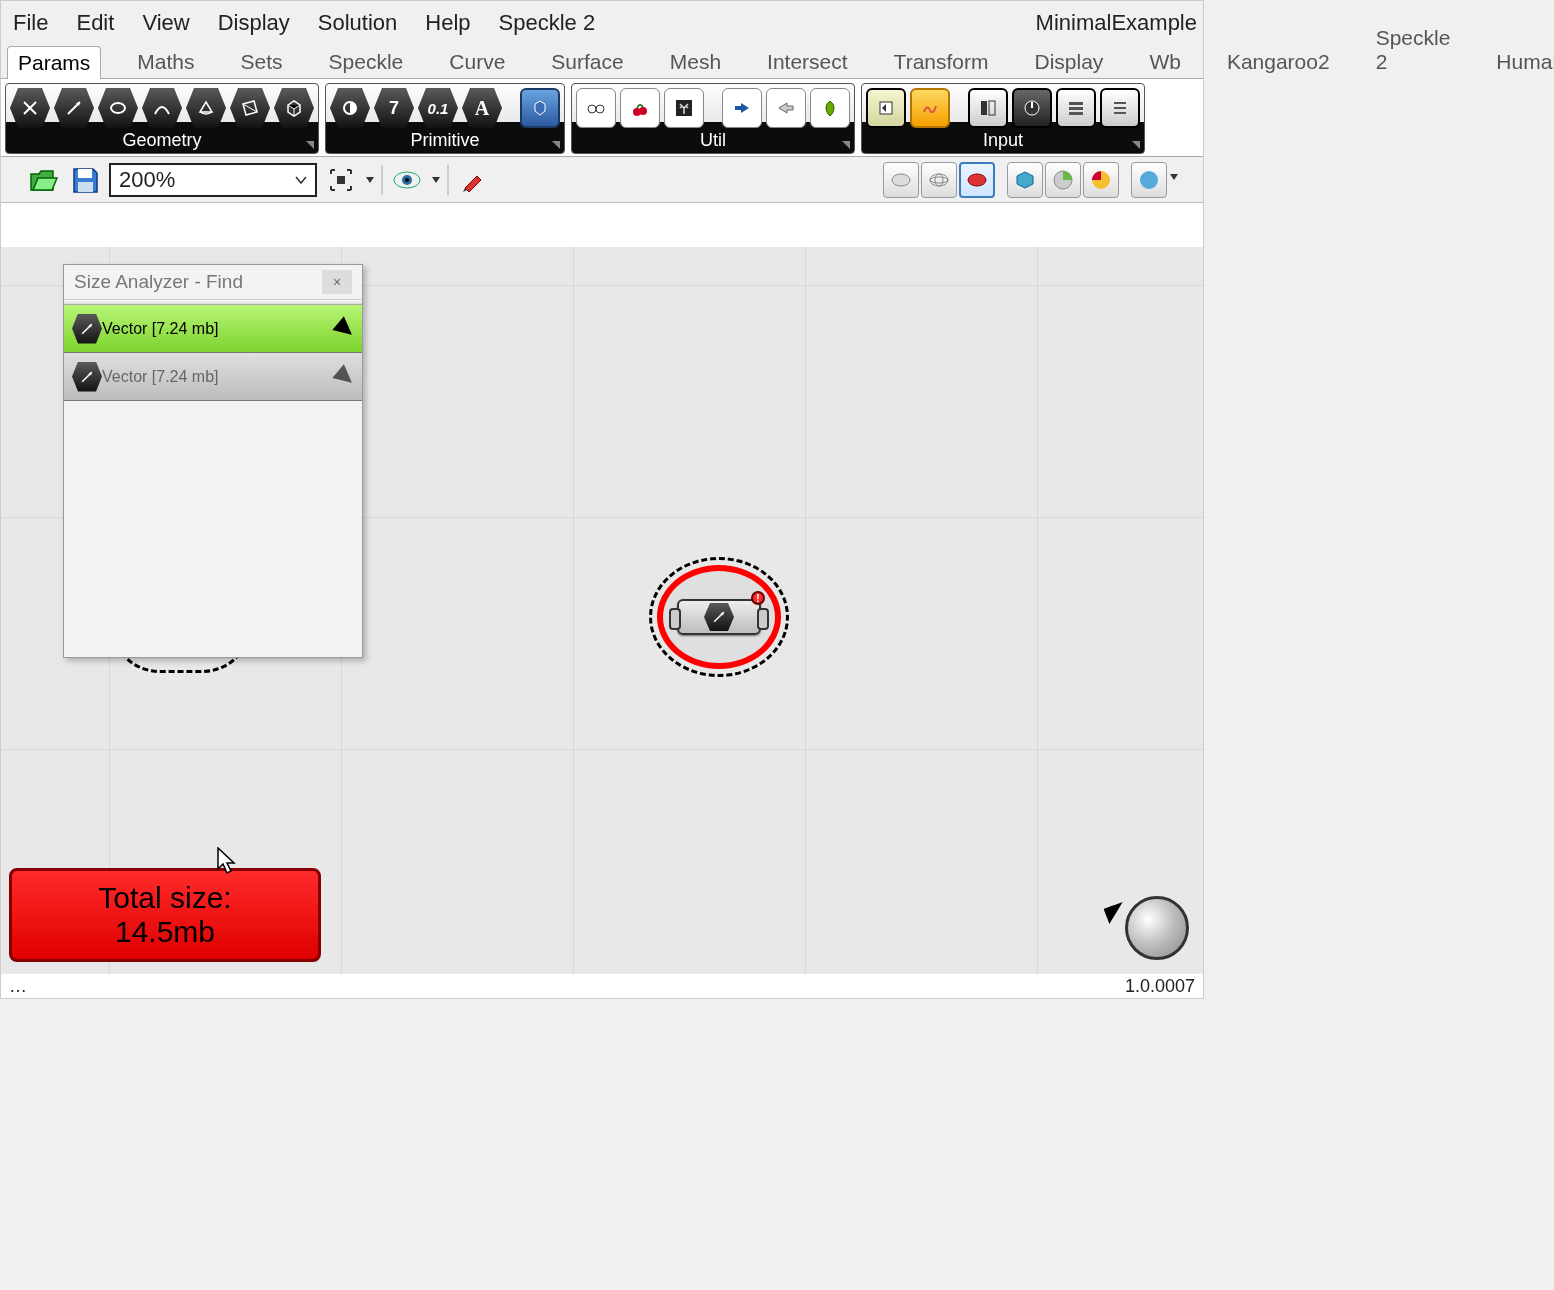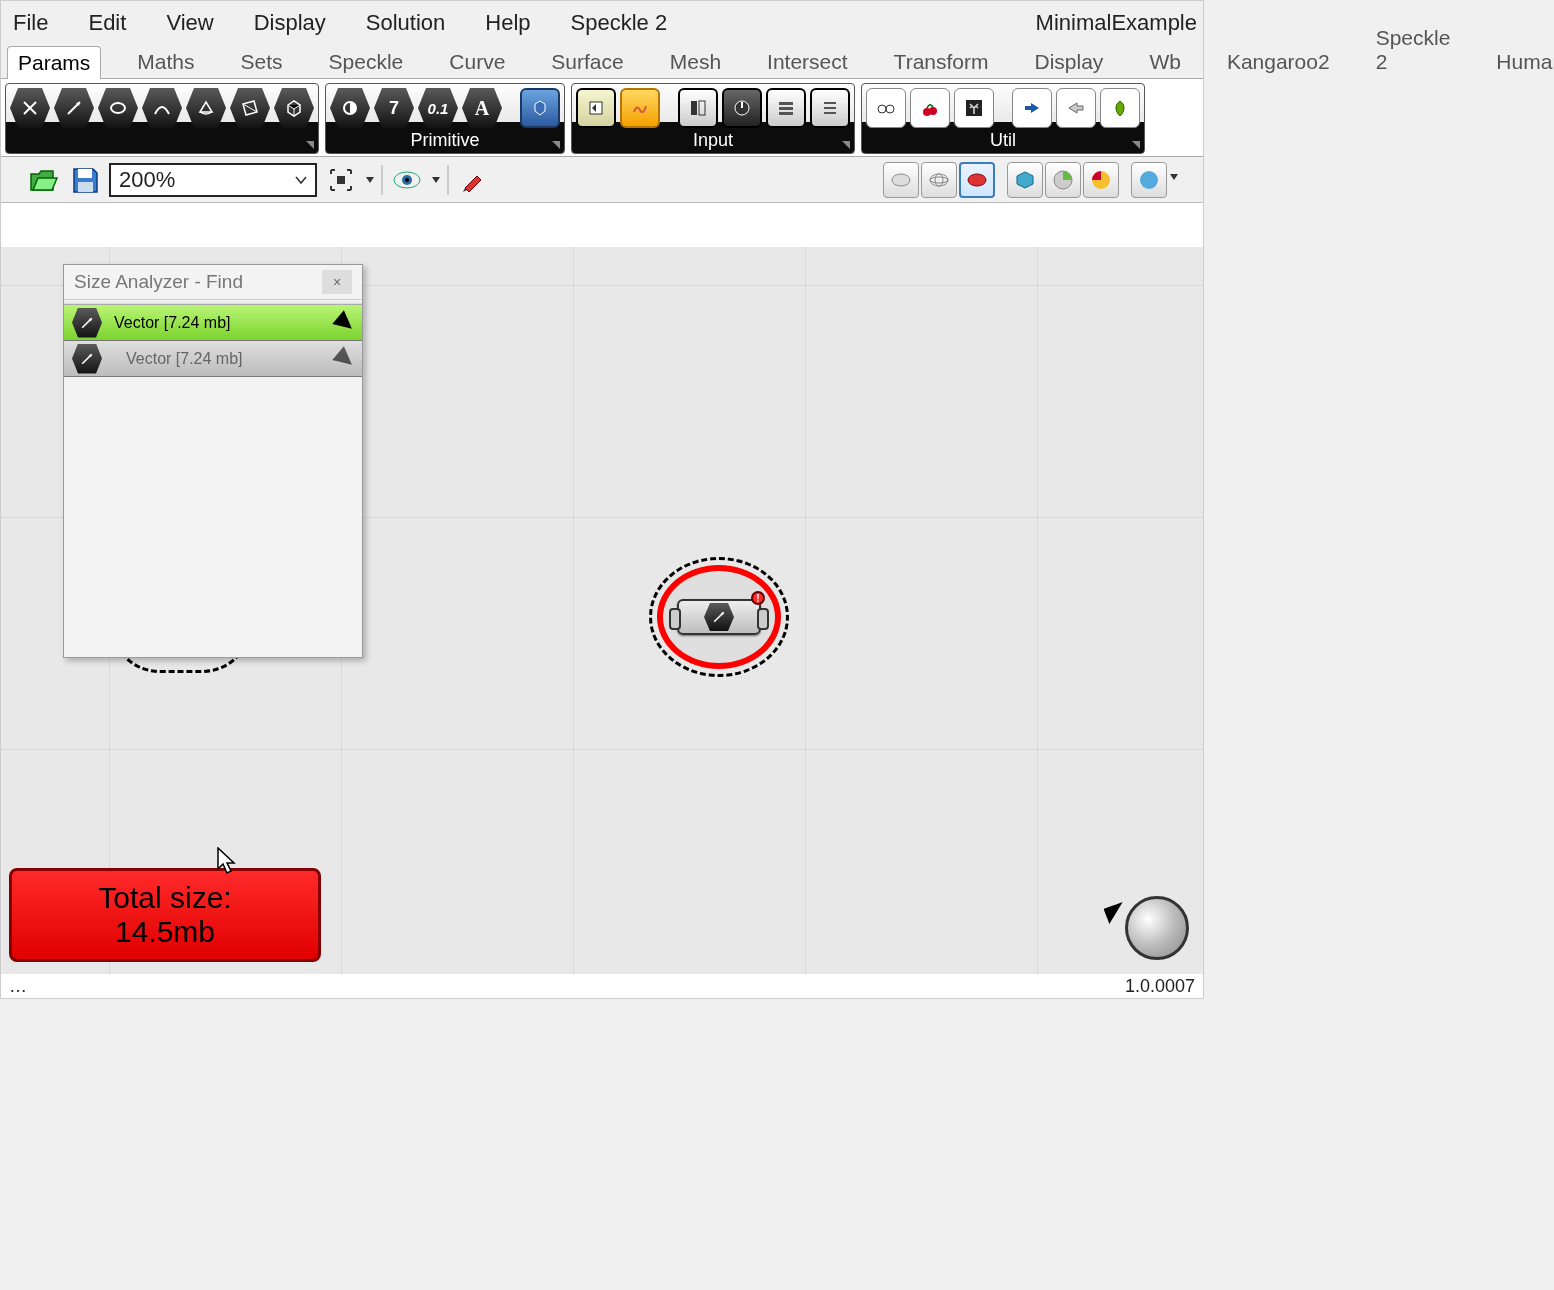--- a/index.html
+++ b/index.html
@@ -20,21 +20,21 @@
   .window{width:1204px;height:999px;position:relative;background:#fff;border:1px solid #ccc;}
 
   
   .titlebar{height:44px;display:flex;align-items:center;padding:0 4px;background:#fff;}
   .titlebar .title{flex:1;font-size:19px;padding-left:4px;}
   .winbtn{width:46px;height:36px;display:flex;align-items:center;justify-content:center;font-size:20px;}
   .winbtn svg{stroke:#000;fill:none;stroke-width:1.5;}
   .winbtn.close svg{stroke-width:2;}
 
   
-  .menubar{height:44px;display:flex;align-items:center;background:var(--bg);padding-left:12px;font-size:22px;gap:40px;}
+  .menubar{height:44px;display:flex;align-items:center;background:var(--bg);padding-left:12px;font-size:22px;gap:28px;}
   .menubar .doclabel{margin-left:auto;margin-right:6px;font-size:22px;}
 
   
   .tabstrip{height:34px;display:flex;align-items:end;background:var(--bg);padding-left:6px;font-size:21px;gap:26px;border-bottom:1px solid #aaa;}
   .tab{padding:4px 10px 4px 10px;color:#555;border-radius:4px 4px 0 0;}
   .tab.selected{background:var(--tab-sel);color:#000;border:1px solid #aaa;border-bottom:none;margin-bottom:-1px;}
 
   
   .ribbon{height:78px;display:flex;gap:6px;padding:4px 4px 2px 4px;background:#fff;border-bottom:1px solid #aaa;}
   .rgroup{border:1px solid #555;border-radius:4px;background:linear-gradient(#fdfdfd 0%,#eaeaea 55%,#0c0c0c 55%,#0c0c0c 100%);display:flex;flex-direction:column;padding:4px 4px 0 4px;position:relative;}
@@ -76,21 +76,21 @@
   .compass::before{content:"";position:absolute;left:-22px;top:6px;width:0;height:0;border-left:10px solid #000;border-right:10px solid transparent;border-top:8px solid #000;border-bottom:8px solid transparent;transform:rotate(-20deg);}
   .statusbar{position:absolute;left:0;right:0;bottom:0;height:24px;display:flex;align-items:center;padding:0 8px;font-size:18px;background:#fff;}
   .statusbar .ver{margin-left:auto;}
 
   
   .panel{position:absolute;left:62px;top:17px;width:300px;height:394px;background:#f3f3f3;border:1px solid #9a9a9a;box-shadow:3px 3px 6px rgba(0,0,0,.25);display:flex;flex-direction:column;}
   .panel-title{height:34px;display:flex;align-items:center;padding:0 10px;color:#777;font-size:19px;}
   .panel-close{margin-left:auto;width:30px;height:24px;background:#ddd;display:flex;align-items:center;justify-content:center;color:#666;font-size:14px;}
   .panel-sep{height:6px;background:linear-gradient(#fafafa,#dcdcdc);border-top:1px solid #ccc;border-bottom:1px solid #aaa;}
   .panel-list{flex:1;background:#f3f3f3;}
-  .li{height:36px;display:flex;align-items:center;gap:12px;padding:10px 8px;border-bottom:1px solid #777;position:relative;}
+  .li{height:48px;display:flex;align-items:center;gap:0;padding:10px 8px;border-bottom:1px solid #777;position:relative;}
   .li.sel{background:linear-gradient(#b9f576,#7cd32e);color:#000;}
   .li.dis{background:linear-gradient(#dfdfdf,#bcbcbc);color:#666;}
   .li .hex{width:30px;height:30px;position:relative;display:flex;align-items:center;justify-content:center;}
   .li .hex::before{content:"";position:absolute;inset:0;background:linear-gradient(#5a5a5a,#121212);clip-path:polygon(20% 0,80% 0,100% 50%,80% 100%,20% 100%,0 50%);}
   .li .hex svg{position:relative;width:16px;height:16px;}
   .li .arrow{margin-left:auto;width:0;height:0;border-left:18px solid #000;border-top:9px solid transparent;border-bottom:9px solid transparent;transform:rotate(40deg);}
   .li.dis .arrow{opacity:.6;}
 
   
   .sizepanel{position:absolute;left:8px;bottom:12px;width:312px;height:94px;background:linear-gradient(#ff2a2a,#e00000);border:3px solid #850000;border-radius:8px;display:flex;flex-direction:column;align-items:center;justify-content:center;font-size:30px;color:#000;}
@@ -183,20 +183,21 @@
               <line x1="3" y1="6" x2="17" y2="14" stroke="#fff"></line>
             </svg>
           </div>
         <div class="ricon hex">
             <svg viewBox="0 0 20 20">
               <path d="M4 7 L10 3 L16 7 L16 14 L10 18 L4 14 Z" stroke="#fff" fill="none" stroke-width="1.5"></path>
               <path d="M4 7 L10 11 L16 7 M10 11 L10 18" stroke="#fff" stroke-width="1"></path>
             </svg>
           </div>
       </div>
+      <div class="glabel">Geometry</div>
       <div class="exp"></div>
     </div>
 
     <div class="rgroup">
       <div class="icons">
         <div class="ricon hex">
             <svg viewBox="0 0 20 20">
               <circle cx="10" cy="10" r="6" stroke="#fff" fill="none" stroke-width="2"></circle>
               <path d="M10 4 A6 6 0 0 1 10 16" fill="#fff"></path>
             </svg>
@@ -211,20 +212,63 @@
             <span style="font-size:20px;font-family:serif;">A</span>
           </div>
         <div style="width:10px"></div>
         <div class="ricon" style="background:linear-gradient(#6aa3e0,#2c5aa0);border-color:#1a3a66;">
             <svg viewBox="0 0 20 20">
               <path d="M5 6 L10 3 L15 6 L15 13 L10 17 L5 13 Z" fill="#3a6db5" stroke="#fff" stroke-width="1"></path>
             </svg>
           </div>
       </div>
       <div class="glabel">Primitive</div>
+      <div class="exp"></div>
+    </div>
+
+    <div class="rgroup">
+      <div class="icons">
+        <div class="ricon" style="background:#fff;border:1px solid #888;">
+            <svg viewBox="0 0 20 20">
+              <circle cx="6" cy="11" r="4" stroke="#333" fill="none"></circle>
+              <circle cx="14" cy="11" r="4" stroke="#333" fill="none"></circle>
+              <line x1="10" y1="11" x2="10" y2="11" stroke="#333"></line>
+            </svg>
+          </div>
+        <div class="ricon" style="background:#fff;border:1px solid #888;">
+            <svg viewBox="0 0 20 20">
+              <circle cx="7" cy="14" r="4" fill="#c02"></circle>
+              <circle cx="13" cy="13" r="4" fill="#c02"></circle>
+              <path d="M7 10 Q10 4 13 9" stroke="#060" fill="none" stroke-width="1.5"></path>
+            </svg>
+          </div>
+        <div class="ricon" style="background:#fff;border:1px solid #888;">
+            <svg viewBox="0 0 20 20">
+              <rect x="2" y="2" width="16" height="16" fill="#222"></rect>
+              <path d="M10 16 L10 10 M10 10 L6 6 M10 10 L14 6 M8 8 L6 10 M12 8 L14 10" stroke="#ddd" stroke-width="1.5"></path>
+            </svg>
+          </div>
+        <div style="width:10px"></div>
+        <div class="ricon" style="background:#fff;border:1px solid #888;">
+            <svg viewBox="0 0 20 20">
+              <polygon points="3,10 11,5 11,8 17,8 17,12 11,12 11,15" fill="#1a5aa0" transform="rotate(180 10 10)"></polygon>
+            </svg>
+          </div>
+        <div class="ricon" style="background:#fff;border:1px solid #888;">
+            <svg viewBox="0 0 20 20">
+              <polygon points="3,10 11,5 11,8 17,8 17,12 11,12 11,15" fill="#ccc" stroke="#666"></polygon>
+            </svg>
+          </div>
+        <div class="ricon" style="background:#fff;border:1px solid #888;">
+            <svg viewBox="0 0 20 20">
+              <path d="M10 3 Q5 6 6 11 Q7 16 10 18 Q13 16 14 11 Q15 6 10 3" fill="#6a0" stroke="#360"></path>
+            </svg>
+          </div>
+      </div>
+      <div class="glabel">Util</div>
       <div class="exp"></div>
     </div>
 
     <div class="rgroup">
       <div class="icons">
         <div class="ricon" style="background:linear-gradient(#f5f5d0,#d4d4a0);">
             <svg viewBox="0 0 20 20">
               <rect x="4" y="4" width="12" height="12" stroke="#333" fill="#fff" stroke-width="1"></rect>
               <polygon points="10,6 10,14 6,10" fill="#333"></polygon>
             </svg>
@@ -256,63 +300,20 @@
           </div>
         <div class="ricon" style="background:linear-gradient(#fff,#ccc);">
             <svg viewBox="0 0 20 20">
               <line x1="4" y1="5" x2="16" y2="5" stroke="#555" stroke-width="2"></line>
               <line x1="4" y1="10" x2="16" y2="10" stroke="#555" stroke-width="2"></line>
               <line x1="4" y1="15" x2="16" y2="15" stroke="#555" stroke-width="2"></line>
             </svg>
           </div>
       </div>
       <div class="glabel">Input</div>
-      <div class="exp"></div>
-    </div>
-
-    <div class="rgroup">
-      <div class="icons">
-        <div class="ricon" style="background:#fff;border:1px solid #888;">
-            <svg viewBox="0 0 20 20">
-              <circle cx="6" cy="11" r="4" stroke="#333" fill="none"></circle>
-              <circle cx="14" cy="11" r="4" stroke="#333" fill="none"></circle>
-              <line x1="10" y1="11" x2="10" y2="11" stroke="#333"></line>
-            </svg>
-          </div>
-        <div class="ricon" style="background:#fff;border:1px solid #888;">
-            <svg viewBox="0 0 20 20">
-              <circle cx="7" cy="14" r="4" fill="#c02"></circle>
-              <circle cx="13" cy="13" r="4" fill="#c02"></circle>
-              <path d="M7 10 Q10 4 13 9" stroke="#060" fill="none" stroke-width="1.5"></path>
-            </svg>
-          </div>
-        <div class="ricon" style="background:#fff;border:1px solid #888;">
-            <svg viewBox="0 0 20 20">
-              <rect x="2" y="2" width="16" height="16" fill="#222"></rect>
-              <path d="M10 16 L10 10 M10 10 L6 6 M10 10 L14 6 M8 8 L6 10 M12 8 L14 10" stroke="#ddd" stroke-width="1.5"></path>
-            </svg>
-          </div>
-        <div style="width:10px"></div>
-        <div class="ricon" style="background:#fff;border:1px solid #888;">
-            <svg viewBox="0 0 20 20">
-              <polygon points="3,10 11,5 11,8 17,8 17,12 11,12 11,15" fill="#1a5aa0" transform="rotate(180 10 10)"></polygon>
-            </svg>
-          </div>
-        <div class="ricon" style="background:#fff;border:1px solid #888;">
-            <svg viewBox="0 0 20 20">
-              <polygon points="3,10 11,5 11,8 17,8 17,12 11,12 11,15" fill="#ccc" stroke="#666"></polygon>
-            </svg>
-          </div>
-        <div class="ricon" style="background:#fff;border:1px solid #888;">
-            <svg viewBox="0 0 20 20">
-              <path d="M10 3 Q5 6 6 11 Q7 16 10 18 Q13 16 14 11 Q15 6 10 3" fill="#6a0" stroke="#360"></path>
-            </svg>
-          </div>
-      </div>
-      <div class="glabel">Util</div>
       <div class="exp"></div>
     </div>
   </div>
 
   <div class="doctoolbar">
     <div class="dtbtn">
       <svg width="32" height="32" viewBox="0 0 32 32">
           <path d="M4 10 L12 10 L14 7 L26 7 L26 26 L4 26 Z" fill="#4a4" stroke="#060" stroke-width="1.5"></path>
           <path d="M6 26 L11 14 L30 14 L25 26 Z" fill="#8e8" stroke="#060" stroke-width="1.5"></path>
         </svg>

